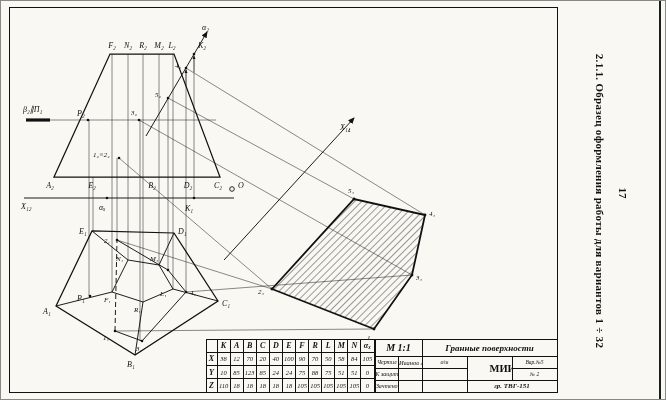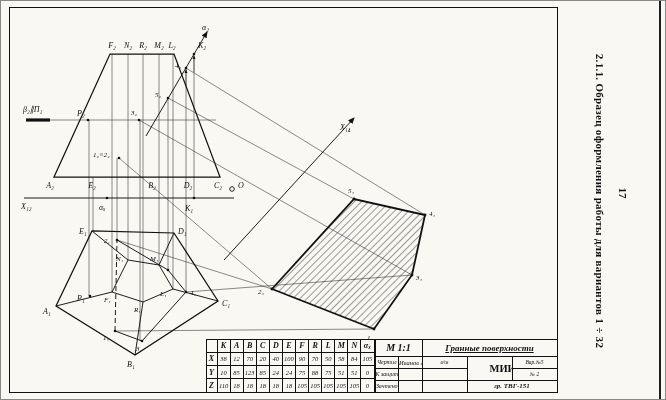--- a/index.html
+++ b/index.html
@@ -21,21 +21,21 @@
   .tb-wrap{position:absolute;right:-0.5px;bottom:-0.5px;width:352px;height:54px;display:flex;background:#f9f8f3;}
   table{border-collapse:collapse;}
   td{border:1px solid #111;text-align:center;vertical-align:middle;padding:0;overflow:hidden;white-space:nowrap;}
   .coord{width:169px;height:54px;table-layout:fixed;}
   .coord td{font:italic 6.5px "Liberation Serif",serif;height:12px;}
   .coord td.hdr{font:bold italic 8px "Liberation Serif",serif;}
   .coord td.rowname{font:bold italic 8px "Liberation Serif",serif;}
   .tb{width:183px;height:54px;table-layout:fixed;}
   .tb td{font:italic 6px "Liberation Serif",serif;}
   .tb .scale{font:bold italic 10px "Liberation Serif",serif;}
-  .tb .doctitle{font:bold italic 9px "Liberation Serif",serif;text-decoration:underline;}
+  .tb .doctitle{font:bold italic 9px "Liberation Serif",serif;}
   .tb .name{font:italic 6.5px "Liberation Serif",serif;}
   .tb .org{font:bold 10.5px "Liberation Serif",serif;padding-left:22px;}
   .tb .grp{font:bold italic 7px "Liberation Serif",serif;}
   .tb .sm{font:italic 5.5px "Liberation Serif",serif;}
   .side-caption{position:absolute;left:599px;top:200px;transform:translate(-50%,-50%) rotate(90deg);
       white-space:nowrap;font:bold 11px "Liberation Serif",serif;letter-spacing:0.3px;}
   .page-number{position:absolute;left:622px;top:192px;transform:translate(-50%,-50%) rotate(90deg);
       font:bold 11px "Liberation Serif",serif;}
 </style>
 </head>

